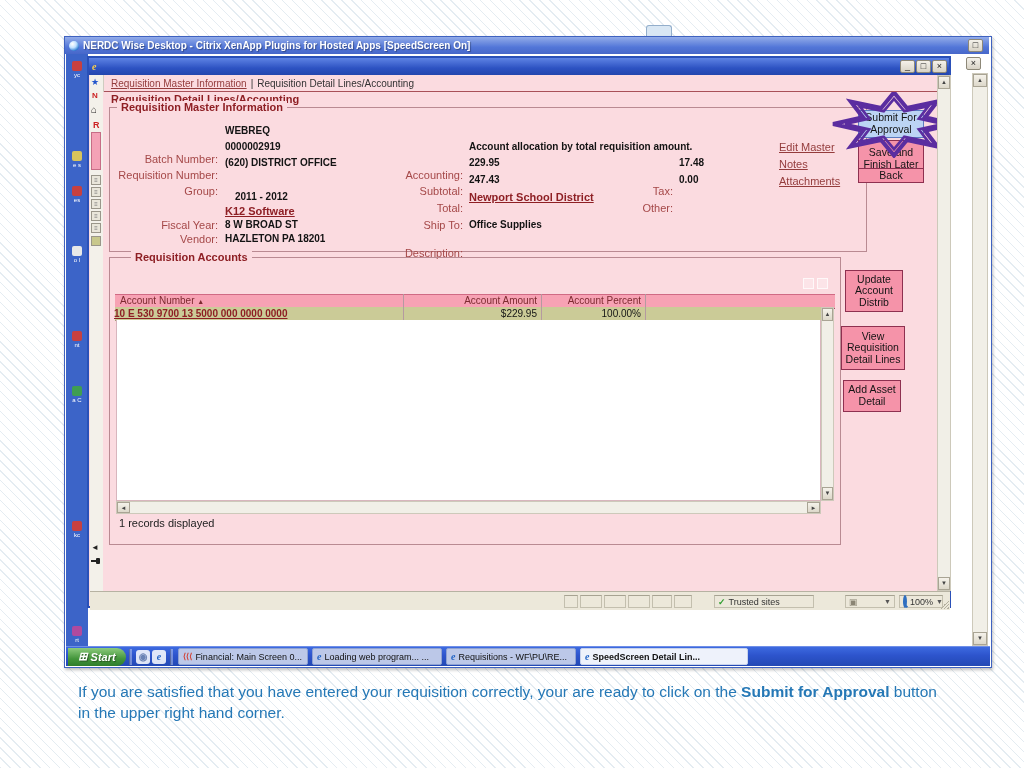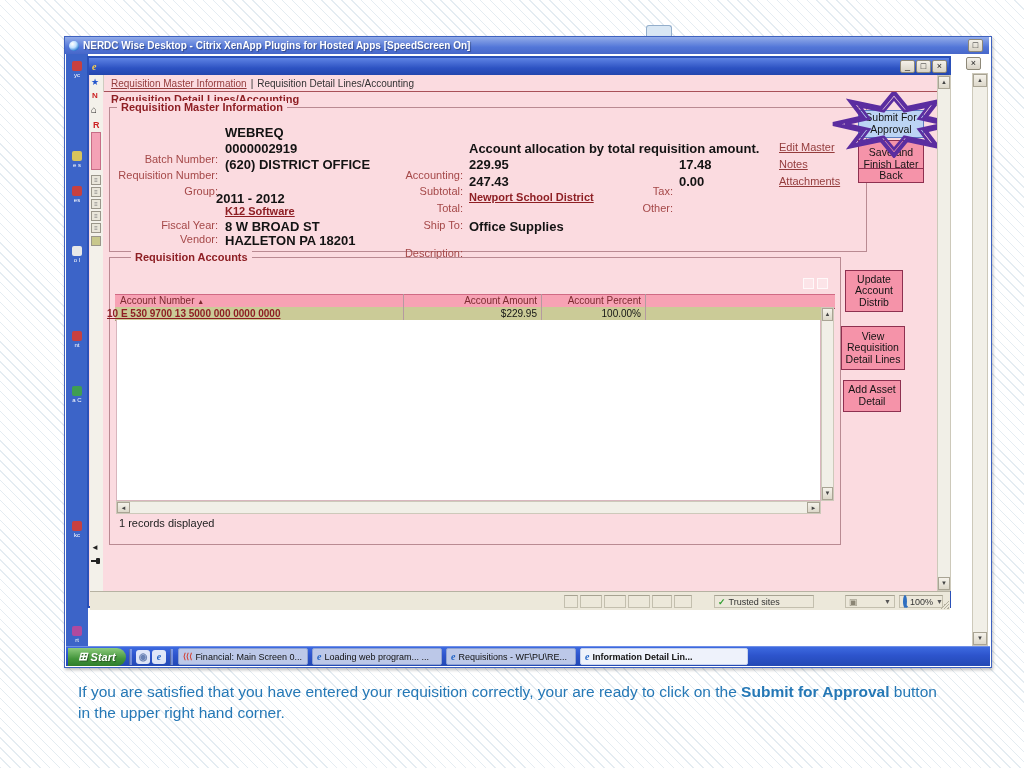--- a/index.html
+++ b/index.html
@@ -32,21 +32,21 @@
   .winbtn{width:15px;height:13px;background:linear-gradient(#f4f1ea,#d8d3c6);border:1px solid #8d8878;border-radius:2px;font-size:9px;line-height:11px;text-align:center;color:#222;box-sizing:border-box;}
   .crumbbar{left:14px;top:17px;width:846px;height:17px;background:#fbdbe0;border-bottom:1px solid #a85058;font-size:10px;display:flex;align-items:center;gap:4px;padding-left:8px;box-sizing:border-box;color:#333;}
   .toolstrip{left:1px;top:17px;width:13px;height:516px;background:#f3f1ea;border-right:1px solid #cfccc0;}
   .tsq{position:absolute;left:1px;width:10px;height:10px;border:1px solid #9a968a;background:#e9e6da;font-size:6px;line-height:9px;text-align:center;color:#777;box-sizing:border-box;}
   
   .content{left:14px;top:34px;width:834px;height:499px;background:#fbdbe0;overflow:hidden;}
   .ptitle{color:#8e1f24;font-weight:bold;font-size:11px;}
   .fset{border:1px solid #b98a92;}
   .legend{background:#fbdbe0;padding:0 4px;color:#8e1f24;font-weight:bold;font-size:11px;white-space:nowrap;}
   .lbl{color:#a54848;font-size:11px;text-align:right;white-space:nowrap;margin-top:28px;}
-  .val{color:#131313;font-weight:bold;font-size:13px;white-space:nowrap;}
+  .val{color:#131313;font-weight:bold;font-size:10px;white-space:nowrap;}
   .lnk{color:#943c3c;text-decoration:underline;font-size:11px;white-space:nowrap;cursor:pointer;}
   .vlnk{color:#8e1f24;font-weight:bold;text-decoration:underline;font-size:11px;white-space:nowrap;cursor:pointer;}
   .pinkbtn{background:#f593a9;border:1px solid #8e3050;color:#141414;font-size:10.5px;text-align:center;display:flex;align-items:center;justify-content:center;line-height:1.1;cursor:pointer;box-sizing:border-box;padding:1px;}
   .bluebtn{background:#bcd4f4;border:1px solid #5c7cc0;}
   .gridtitle{background:#f6809c;color:#8e1f24;font-weight:bold;font-size:11px;display:flex;align-items:center;padding-left:8px;box-sizing:border-box;}
   .gicon{position:absolute;width:11px;height:11px;border:1px solid rgba(255,255,255,.75);background:rgba(255,255,255,.25);box-sizing:border-box;}
   .ghead{background:#f7a2b4;border-top:1px solid #d06a84;border-bottom:1px solid #a05064;}
   .ghcell{color:#7c2a30;font-size:10px;white-space:nowrap;}
   .grow{background:#cbcb97;border-bottom:1px solid #9f9f74;}
   .gcell{color:#141414;font-size:10px;white-space:nowrap;}
@@ -133,21 +133,21 @@
         <div class="a fset" style="left:6px;top:15px;width:756px;height:143px;"></div>
         <div class="a legend" style="left:14px;top:9px;">Requisition Master Information</div>
 
         <span class="a lbl" style="left:15px;top:33px;width:100px;">Batch Number:</span>
         <span class="a val" style="left:122px;top:33px;">WEBREQ</span>
         <span class="a lbl" style="left:15px;top:49px;width:100px;">Requisition Number:</span>
         <span class="a val" style="left:122px;top:49px;">0000002919</span>
         <span class="a lbl" style="left:15px;top:65px;width:100px;">Group:</span>
         <span class="a val" style="left:122px;top:65px;">(620) DISTRICT OFFICE</span>
         <span class="a lbl" style="left:15px;top:99px;width:100px;">Fiscal Year:</span>
-        <span class="a val" style="left:113px;top:99px;">2011 - 2012</span>
+        <span class="a val" style="left:132px;top:99px;">2011 - 2012</span>
         <span class="a lbl" style="left:15px;top:113px;width:100px;">Vendor:</span>
         <span class="a vlnk" style="left:122px;top:113px;">K12 Software</span>
         <span class="a val" style="left:122px;top:127px;">8 W BROAD ST</span>
         <span class="a val" style="left:122px;top:141px;">HAZLETON PA 18201</span>
 
         <span class="a lbl" style="left:250px;top:49px;width:110px;">Accounting:</span>
         <span class="a val" style="left:366px;top:49px;">Account allocation by total requisition amount.</span>
         <span class="a lbl" style="left:250px;top:65px;width:110px;">Subtotal:</span>
         <span class="a val" style="left:366px;top:65px;">229.95</span>
         <span class="a lbl" style="left:250px;top:82px;width:110px;">Total:</span>
@@ -179,21 +179,21 @@
 
         <div class="gicon" style="left:700px;top:186px;"></div>
         <div class="gicon" style="left:714px;top:186px;"></div>
 
         <div class="a ghead" style="left:12px;top:202px;width:720px;height:13px;"></div>
         <span class="a ghcell" style="left:17px;top:203px;"><span>Account Number</span> <span style="font-size:7px;">▲</span></span>
         <span class="a ghcell" style="left:300px;top:203px;width:134px;text-align:right;">Account Amount</span>
         <span class="a ghcell" style="left:438px;top:203px;width:100px;text-align:right;">Account Percent</span>
 
         <div class="a grow" style="left:12px;top:215px;width:706px;height:13px;"></div>
-        <span class="a vlnk" style="left:4px;top:216px;font-size:10px;">10 E 530 9700 13 5000 000 0000 0000</span>
+        <span class="a vlnk" style="left:11px;top:216px;font-size:10px;">10 E 530 9700 13 5000 000 0000 0000</span>
         <span class="a gcell" style="left:300px;top:216px;width:134px;text-align:right;">$229.95</span>
         <span class="a gcell" style="left:438px;top:216px;width:100px;text-align:right;">100.00%</span>
 
         <div class="a vline" style="left:300px;top:202px;height:26px;"></div>
         <div class="a vline" style="left:438px;top:202px;height:26px;"></div>
         <div class="a vline" style="left:542px;top:202px;height:26px;"></div>
 
         <div class="a" style="left:13px;top:228px;width:705px;height:181px;background:#fff;border:1px solid #d8b5bd;border-top:none;box-sizing:border-box;"></div>
 
         <div class="a sbtrack" style="left:718px;top:215px;width:13px;height:194px;">
@@ -262,21 +262,21 @@
       <div class="task" style="width:130px;">
         <span class="ie-e">e</span>
         <span>Loading web program... ...</span>
       </div>
       <div class="task" style="width:130px;">
         <span class="ie-e">e</span>
         <span>Requisitions - WF\PU\RE...</span>
       </div>
       <div class="task active" style="width:168px;">
         <span class="ie-e">e</span>
-        <span>Information Detail Lin...</span>
+        <span>SpeedScreen Detail Lin...</span>
       </div>
     </div>
   </div>
 
   <div class="a caption">
     <span>If you are satisfied that you have entered your requisition correctly, your are ready to click on the </span><b>Submit for Approval</b><span> button in the upper right hand corner.</span>
   </div>
 </div>
 
 </body></html>

